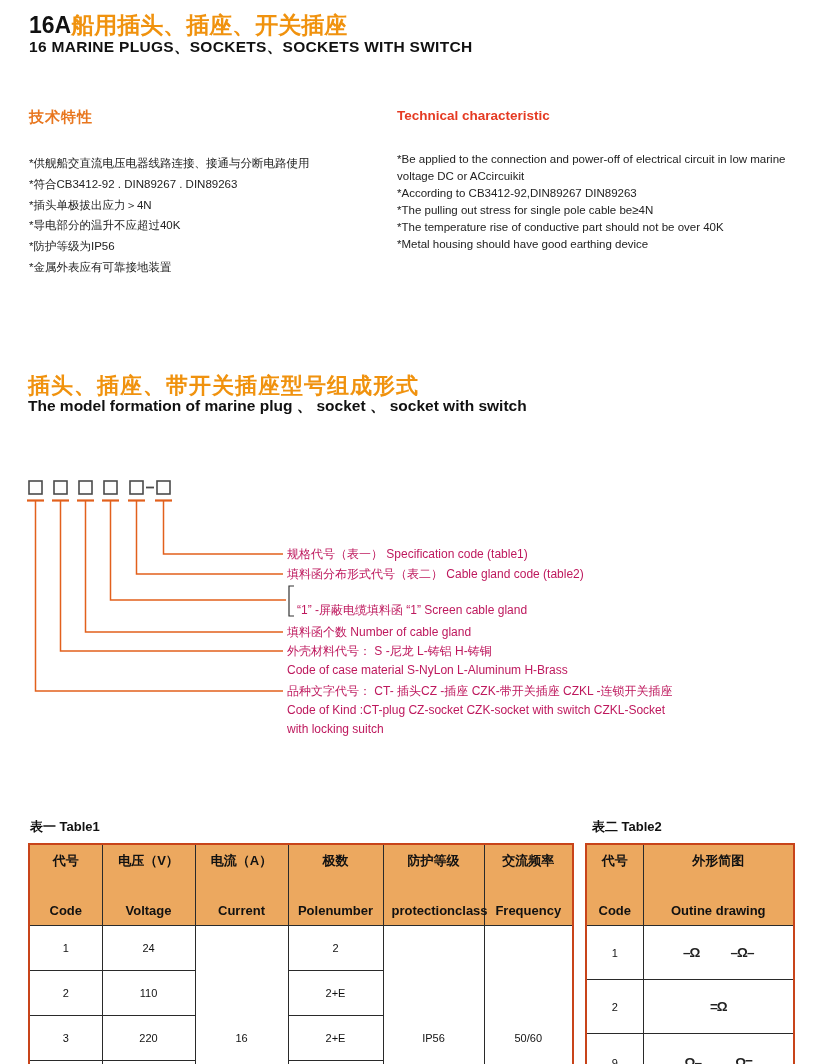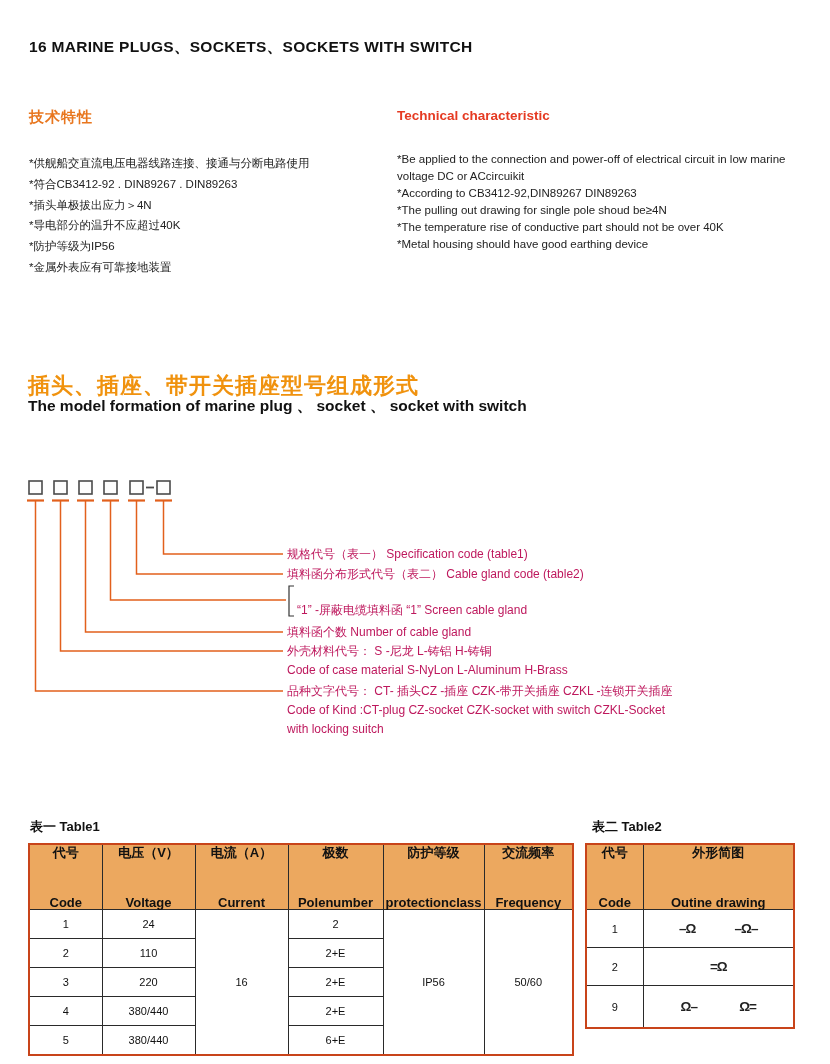--- a/index.html
+++ b/index.html
@@ -33,55 +33,56 @@
   
   .caption { font-size:13px; font-weight:700; color:#111; white-space:nowrap; }
   .t1cap { left:30px; top:818px; }
   .t2cap { left:592px; top:818px; }
   table.ctab {
     position:absolute; border-collapse:collapse; table-layout:fixed;
     border:2px solid #C8441A; background:#fff;
   }
   table.t1 { left:28px; top:843px; width:544px; }
   table.t2 { left:585px; top:843px; width:208px; }
-  .ctab th, .ctab td { border:1px solid #2a2a2a; padding:0; text-align:center; vertical-align:middle; }
+  .ctab th, .ctab td { border:1px solid #2a2a2a; padding:8px; text-align:center; vertical-align:middle; }
   .ctab th { background:#ECA85F; height:46px; }
   .hcn { font-size:13px; font-weight:700; color:#111; line-height:15px; }
   .hen { font-size:13px; font-weight:700; color:#111; line-height:13px;margin-top:36px; }
   table.t1 td { height:28px; font-size:11px; color:#111; }
   table.t2 td { font-size:11px; color:#111; }
   table.t2 tr.r1 td { height:37px; }
   table.t2 tr.r2 td { height:37px; }
   table.t2 tr.r3 td { height:41px; }
   .sym-row { display:flex; justify-content:space-around; align-items:center; padding:0 16px; }
   .sym { font-size:13.5px; font-weight:700; color:#222; letter-spacing:-1px; }
 </style>
 </head>
 <body>
 
 <div class="page">
 
+  <div class="abs main-title"><span>16A</span><span class="cn">船用插头、插座、开关插座</span></div>
   <div class="abs main-subtitle">16 MARINE PLUGS、SOCKETS、SOCKETS WITH  SWITCH</div>
 
   <div class="abs h-orange">技术特性</div>
   <div class="abs h-red">Technical characteristic</div>
 
   <div class="abs cn-items">
     <div>*供舰船交直流电压电器线路连接、接通与分断电路使用</div>
     <div>*符合CB3412-92 . DIN89267 . DIN89263</div>
     <div>*插头单极拔出应力＞4N</div>
     <div>*导电部分的温升不应超过40K</div>
     <div>*防护等级为IP56</div>
     <div>*金属外表应有可靠接地装置</div>
   </div>
 
   <div class="abs en-items">
     <div>*Be applied to the connection and power-off of electrical circuit in low marine voltage DC or ACcircuikit</div>
     <div>*According to CB3412-92,DIN89267 DIN89263</div>
-    <div>*The pulling out drawing for single pole shoud be≥4N</div>
+    <div>*The pulling out stress for single pole cable be≥4N</div>
     <div>*The temperature rise of conductive part should not be over 40K</div>
     <div>*Metal housing should have good earthing device</div>
   </div>
 
   <div class="abs model-cn">插头、插座、带开关插座型号组成形式</div>
   <div class="abs model-en">The model formation of marine plug 、 socket 、 socket with switch</div>
 
   <div class="abs diagram">
     <svg width="830" height="300" viewBox="0 0 830 300">
 

